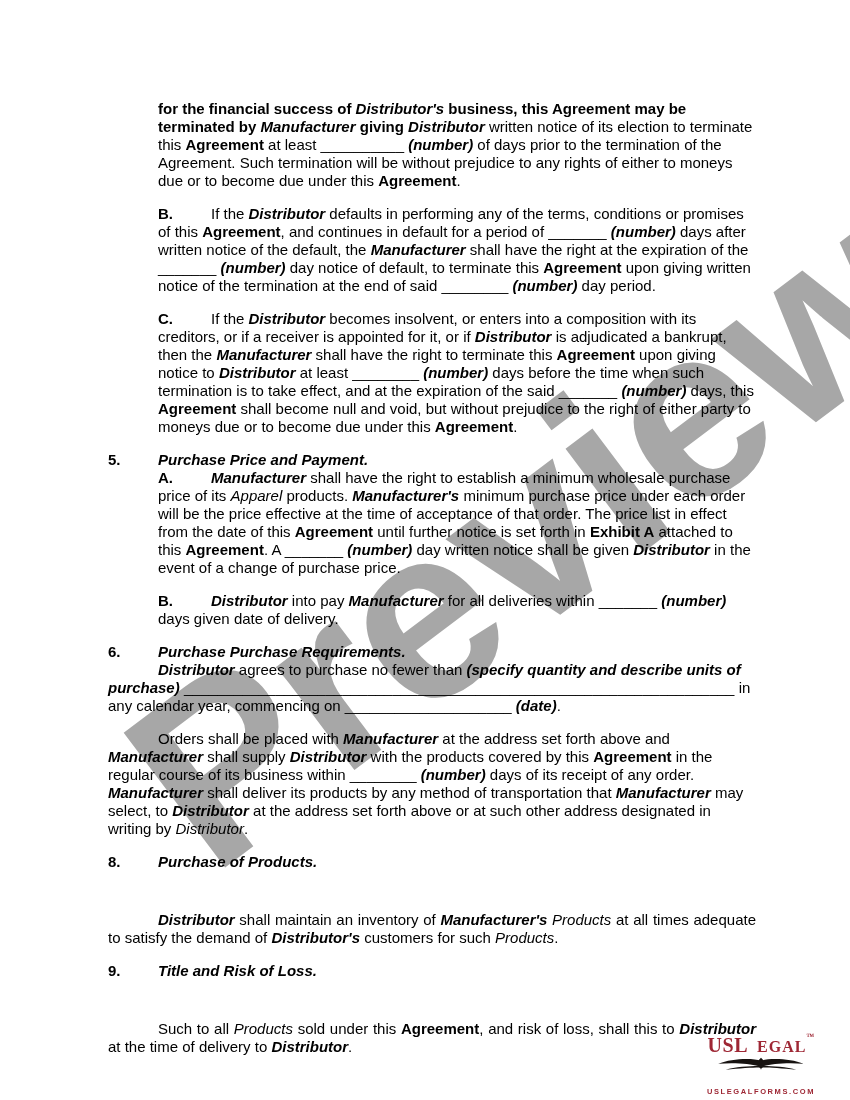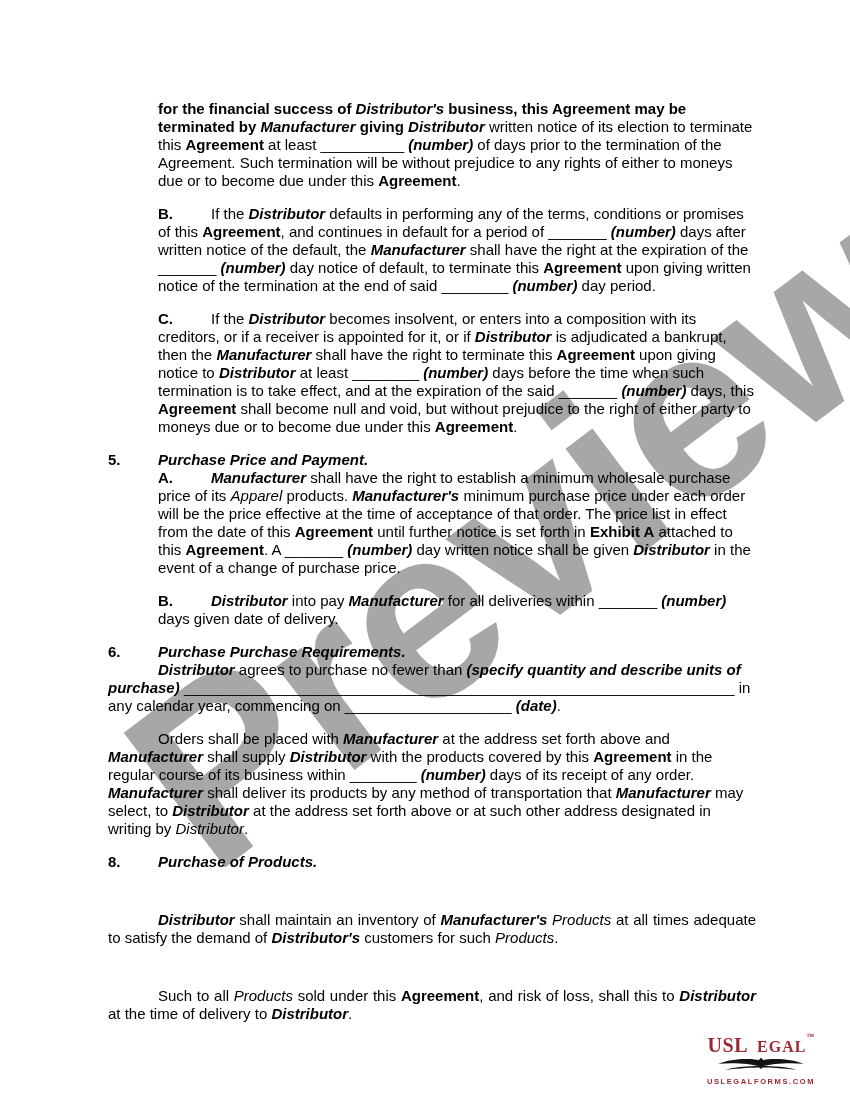--- a/index.html
+++ b/index.html
@@ -34,21 +34,21 @@
   }
   .logo-word { line-height:26px; font-weight:bold; letter-spacing:0.5px; white-space:nowrap; }
   .lg-big   { font-size:20px;text-align:center; }
   .lg-small { font-size:16px; letter-spacing:1px;margin-left:9px; }
   .lg-tm    { font-size:8px; vertical-align:13px; letter-spacing:0; }
   .logo-eagle { margin-top:-3px; line-height:0; }
   .logo-eagle svg { width:104px; height:15px; }
   .logo-site {
     font-family:"Liberation Sans", sans-serif;
     font-size:7.5px; font-weight:bold; letter-spacing:1.6px;
-    margin-top:1px; white-space:nowrap;
+    margin-top:11px; white-space:nowrap;
   }
 </style>
 </head>
 <body>
 
 <div class="page">
 
   <div class="watermark" style="color: rgb(167, 167, 167);">Preview</div>
 
   <div class="content">
@@ -56,20 +56,21 @@
       <p class="block-indent"><span class="b">B.</span><span class="tab"></span><span class="">If the </span><span class="bi">Distributor</span><span class=""> defaults in performing any of the terms, conditions or promises of this </span><span class="b">Agreement</span><span class="">, and continues in default for a period of </span><span class="">_______</span><span class=""> </span><span class="bi">(number)</span><span class=""> days after written notice of the default, the </span><span class="bi">Manufacturer</span><span class=""> shall have the right at the expiration of the </span><span class="">_______</span><span class=""> </span><span class="bi">(number)</span><span class=""> day notice of default, to terminate this </span><span class="b">Agreement</span><span class=""> upon giving written notice of the termination at the end of said </span><span class="">________</span><span class=""> </span><span class="bi">(number)</span><span class=""> day period.</span></p>
       <p class="block-indent"><span class="b">C.</span><span class="tab"></span><span class="">If the </span><span class="bi">Distributor</span><span class=""> becomes insolvent, or enters into a composition with its creditors, or if a receiver is appointed for it, or if </span><span class="bi">Distributor</span><span class=""> is adjudicated a bankrupt, then the </span><span class="bi">Manufacturer</span><span class=""> shall have the right to terminate this </span><span class="b">Agreement</span><span class=""> upon giving notice to </span><span class="bi">Distributor</span><span class=""> at least </span><span class="">________</span><span class=""> </span><span class="bi">(number)</span><span class=""> days before the time when such termination is to take effect, and at the expiration of the said </span><span class="">_______</span><span class=""> </span><span class="bi">(number)</span><span class=""> days, this </span><span class="b">Agreement</span><span class=""> shall become null and void, but without prejudice to the right of either party to moneys due or to become due under this </span><span class="b">Agreement</span><span class="">.</span></p>
       <p class="heading"><span class="h-num">5.</span><span class="h-title">Purchase Price and Payment.</span></p>
       <p class="block-indent"><span class="b">A.</span><span class="tab"></span><span class="bi">Manufacturer</span><span class=""> shall have the right to establish a minimum wholesale purchase price of its </span><span class="i">Apparel</span><span class=""> products. </span><span class="bi">Manufacturer's</span><span class=""> minimum purchase price under each order will be the price effective at the time of acceptance of that order. The price list in effect from the date of this </span><span class="b">Agreement</span><span class=""> until further notice is set forth in </span><span class="b">Exhibit A</span><span class=""> attached to this </span><span class="b">Agreement</span><span class="">. A </span><span class="">_______</span><span class=""> </span><span class="bi">(number)</span><span class=""> day written notice shall be given </span><span class="bi">Distributor</span><span class=""> in the event of a change of purchase price.</span></p>
       <p class="block-indent"><span class="b">B.</span><span class="tab"></span><span class="bi">Distributor</span><span class=""> into pay </span><span class="bi">Manufacturer</span><span class=""> for all deliveries within </span><span class="">_______</span><span class=""> </span><span class="bi">(number)</span><span class=""> days given date of delivery.</span></p>
       <p class="heading"><span class="h-num">6.</span><span class="h-title">Purchase Purchase Requirements.</span></p>
       <p class="body-indent"><span class="bi">Distributor</span><span class=""> agrees to purchase no fewer than </span><span class="bi">(specify quantity and describe units of purchase)</span><span class=""> </span><span class="">__________________________________________________________________</span><span class=""> in any calendar year, commencing on </span><span class="">____________________</span><span class=""> </span><span class="bi">(date)</span><span class="">.</span></p>
       <p class="body-indent"><span class="">Orders shall be placed with </span><span class="bi">Manufacturer</span><span class=""> at the address set forth above and </span><span class="bi">Manufacturer</span><span class=""> shall supply </span><span class="bi">Distributor</span><span class=""> with the products covered by this </span><span class="b">Agreement</span><span class=""> in the regular course of its business within </span><span class="">________</span><span class=""> </span><span class="bi">(number)</span><span class=""> days of its receipt of any order. </span><span class="bi">Manufacturer</span><span class=""> shall deliver its products by any method of transportation that </span><span class="bi">Manufacturer</span><span class=""> may select, to </span><span class="bi">Distributor</span><span class=""> at the address set forth above or at such other address designated in writing by </span><span class="i">Distributor</span><span class="">.</span></p>
       <p class="heading"><span class="h-num">8.</span><span class="h-title">Purchase of Products.</span></p>
       <p class="body-indent justify"><span class="bi">Distributor</span><span class=""> shall maintain an inventory of </span><span class="bi">Manufacturer's</span><span class=""> </span><span class="i">Products</span><span class=""> at all times adequate to satisfy the demand of </span><span class="bi">Distributor's</span><span class=""> customers for such </span><span class="i">Products</span><span class="">.</span></p>
+      <p class="heading"><span class="h-num">9.</span><span class="h-title">Title and Risk of Loss.</span></p>
       <p class="body-indent justify"><span class="">Such to all </span><span class="i">Products</span><span class=""> sold under this </span><span class="b">Agreement</span><span class="">, and risk of loss, shall this to </span><span class="bi">Distributor</span><span class=""> at the time of delivery to </span><span class="bi">Distributor</span><span class="">.</span></p>
     </div>
 
   <div class="logo">
     <div class="logo-word" style="color: rgb(158, 39, 52);"><span class="lg-big">US</span><span class="lg-big">L</span><span class="lg-small">EGAL</span><span class="lg-tm">™</span></div>
     <div class="logo-eagle">
       <svg viewBox="0 0 120 20" xmlns="http://www.w3.org/2000/svg">
         <path class="eagle-fill" d="M60 5 C48 1 20 2 3 9 C24 7 46 9 56 12 C46 12 24 13 13 17 C30 15 50 14 57 14 C58.5 14 59.5 15 60 17 C60.5 15 61.5 14 63 14 C70 14 90 15 107 17 C96 13 74 12 64 12 C74 9 96 7 117 9 C100 2 72 1 60 5 Z" fill="#161210"></path>
         <path class="eagle-fill" d="M60 1 L63.5 4.5 L60 10 L56.5 4.5 Z" fill="#161210"></path>
       </svg>

